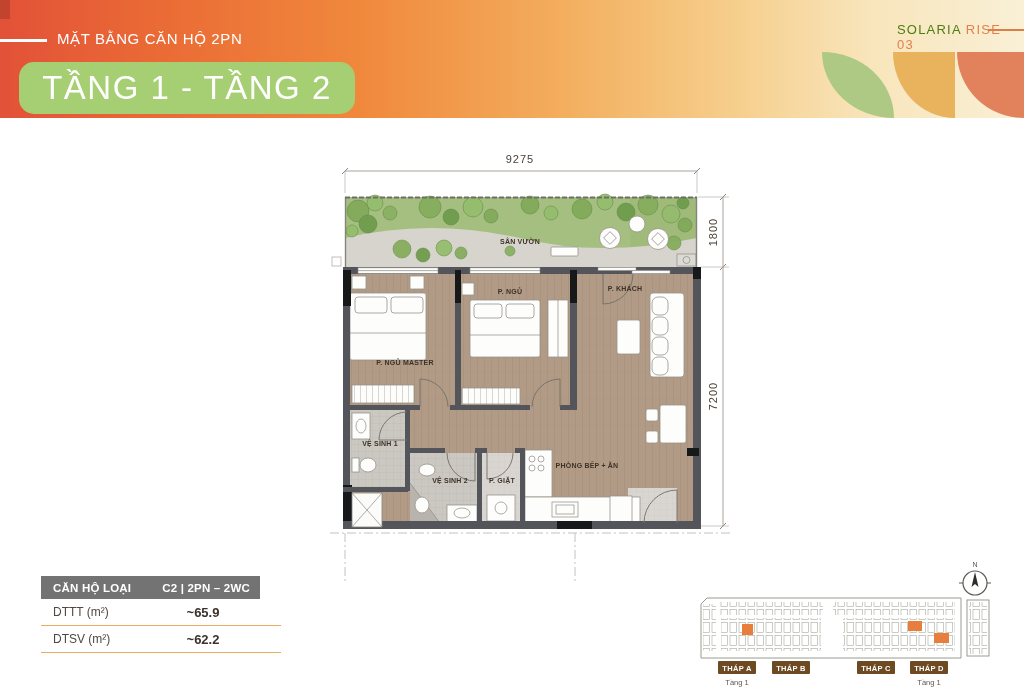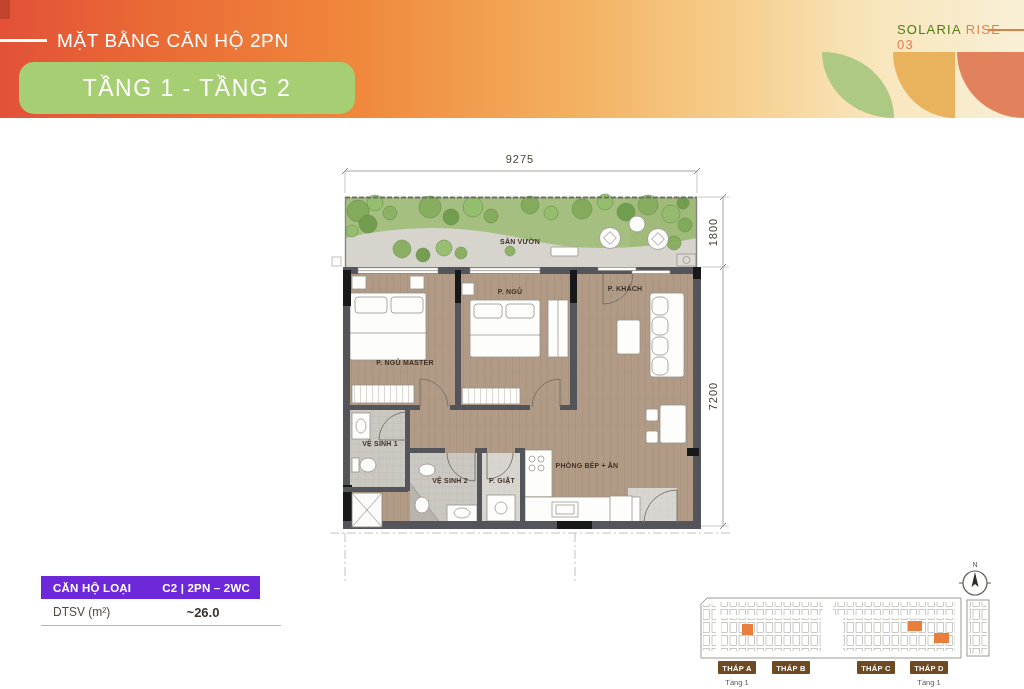--- a/index.html
+++ b/index.html
@@ -6,38 +6,38 @@
   .page{position:relative;width:1024px;height:689px;background:#ffffff;overflow:hidden;
         font-family:"Liberation Sans",sans-serif;}
   .abs{position:absolute;}
 
   
   .band{left:0;top:0;width:1024px;height:118px;
     background:linear-gradient(90deg,#e25138 0%,#ea6a35 15%,#f0883c 35%,#f3ae5e 55%,
                #f6cf8d 72%,#f8e5bb 85%,#f9f0d6 100%);}
   .corner-tag{left:0;top:0;width:10px;height:19px;background:#c2442f;}
   .eyebrow-rule{left:0;top:39px;width:47px;height:3px;background:#ffffff;}
-  .eyebrow{left:57px;top:30px;font-size:19px;color:#ffffff;letter-spacing:.6px;}
+  .eyebrow{left:57px;top:30px;font-size:15px;color:#ffffff;letter-spacing:.6px;}
   .floor-badge{left:19px;top:62px;width:336px;height:52px;background:#a6ce73;
     border-radius:15px;display:flex;align-items:center;justify-content:center;}
-  .floor-badge span{font-size:23px;color:#ffffff;letter-spacing:1.5px;}
+  .floor-badge span{font-size:33px;color:#ffffff;letter-spacing:1.5px;}
   .brand{left:897px;top:22px;font-size:13px;letter-spacing:1.2px;}
   .brand b{color:#4d7c0f;font-weight:normal;}
   .brand i{color:#e2804e;font-style:normal;}
   .brand-rule{left:988px;top:29px;width:36px;height:2px;background:#d98049;}
   .deco-leaf{left:822px;top:52px;width:72px;height:66px;background:#adc983;
     border-radius:0 100% 0 100%;}
   .deco-quarter-a{left:893px;top:52px;width:62px;height:66px;background:#e9b25c;
     border-radius:0 0 0 100%;}
   .deco-quarter-b{left:957px;top:52px;width:67px;height:66px;background:#e2825c;
     border-radius:0 0 0 100%;}
 
   
   .spec{left:41px;top:576px;width:240px;font-size:12px;color:#514840;}
-  .spec-head{width:219px;height:23px;background:#6d28d9;color:#fff;display:flex;
+  .spec-head{width:219px;height:23px;background:#737373;color:#fff;display:flex;
     align-items:center;justify-content:space-between;padding:0 10px 0 12px;box-sizing:border-box;
     font-size:11.5px;font-weight:bold;letter-spacing:.2px;}
   .spec-row{height:26px;display:flex;align-items:center;border-bottom:1.5px solid #edaa63;
     padding-left:12px;}
   .spec-row .lab{flex:1;}
   .spec-row .val{width:104px;margin-right:26px;text-align:center;font-weight:bold;
     font-size:13px;color:#3a322b;}
 
   
   svg text{font-family:"Liberation Sans",sans-serif;}
@@ -289,22 +289,26 @@
     <text class="rlabel" x="172" y="340" text-anchor="middle">P. GIẶT</text>
     <text class="rlabel" x="257" y="325" text-anchor="middle">PHÒNG BẾP + ĂN</text>
   </svg>
 
   <div class="abs spec">
     <div class="spec-head">
       <span>CĂN HỘ LOẠI</span>
       <span>C2 | 2PN – 2WC</span>
     </div>
     <div class="spec-row">
+      <span class="lab">DTTT (m²)</span>
+      <span class="val">~65.9</span>
+    </div>
+    <div class="spec-row">
       <span class="lab">DTSV (m²)</span>
-      <span class="val">~26.0</span>
+      <span class="val">~62.2</span>
     </div>
   </div>
 
   <svg class="abs" style="left:693px;top:556px;" width="331" height="133" viewBox="0 0 331 133">
     <defs>
       <pattern id="ucell" width="9" height="13" patternUnits="userSpaceOnUse">
         <rect width="9" height="13" fill="#ffffff"></rect>
         <rect x="1" y="1.5" width="6.5" height="10" fill="none" stroke="#a8a8a0" stroke-width="0.6"></rect>
       </pattern>
     </defs>

